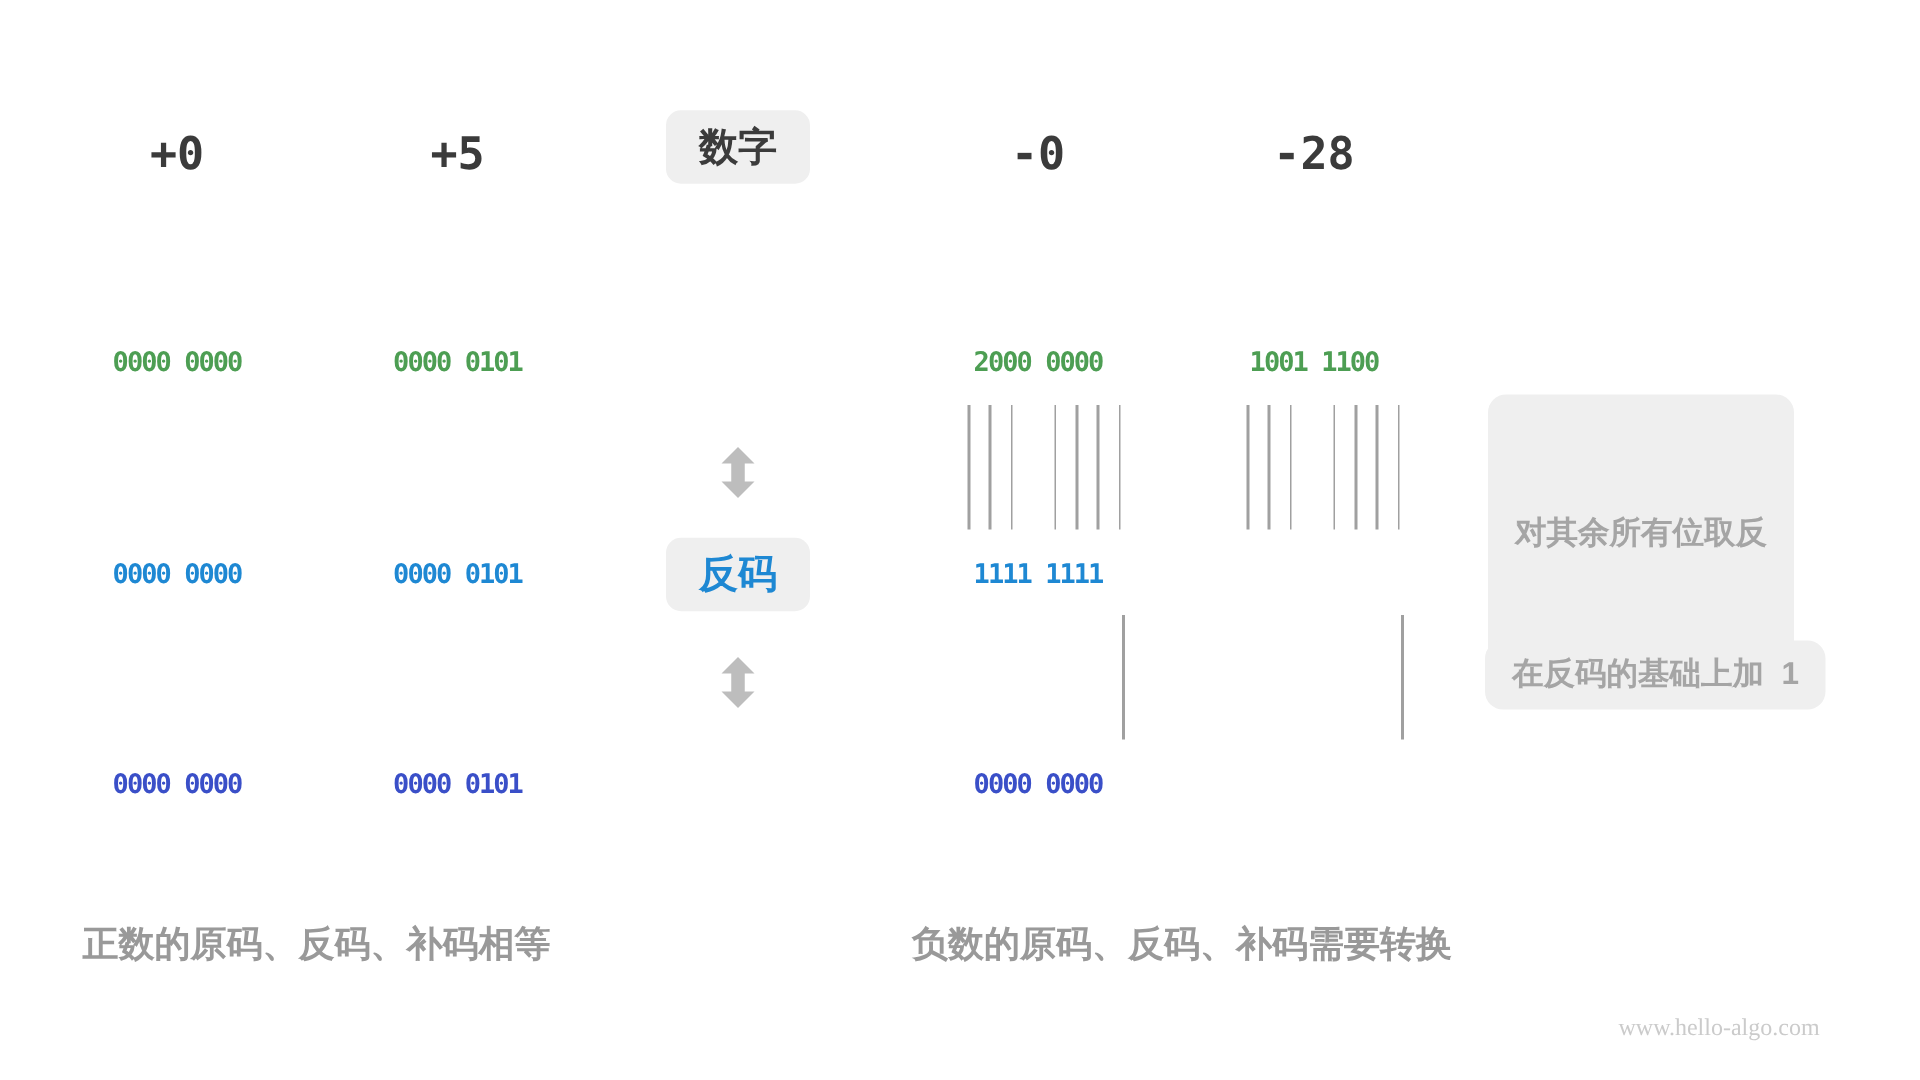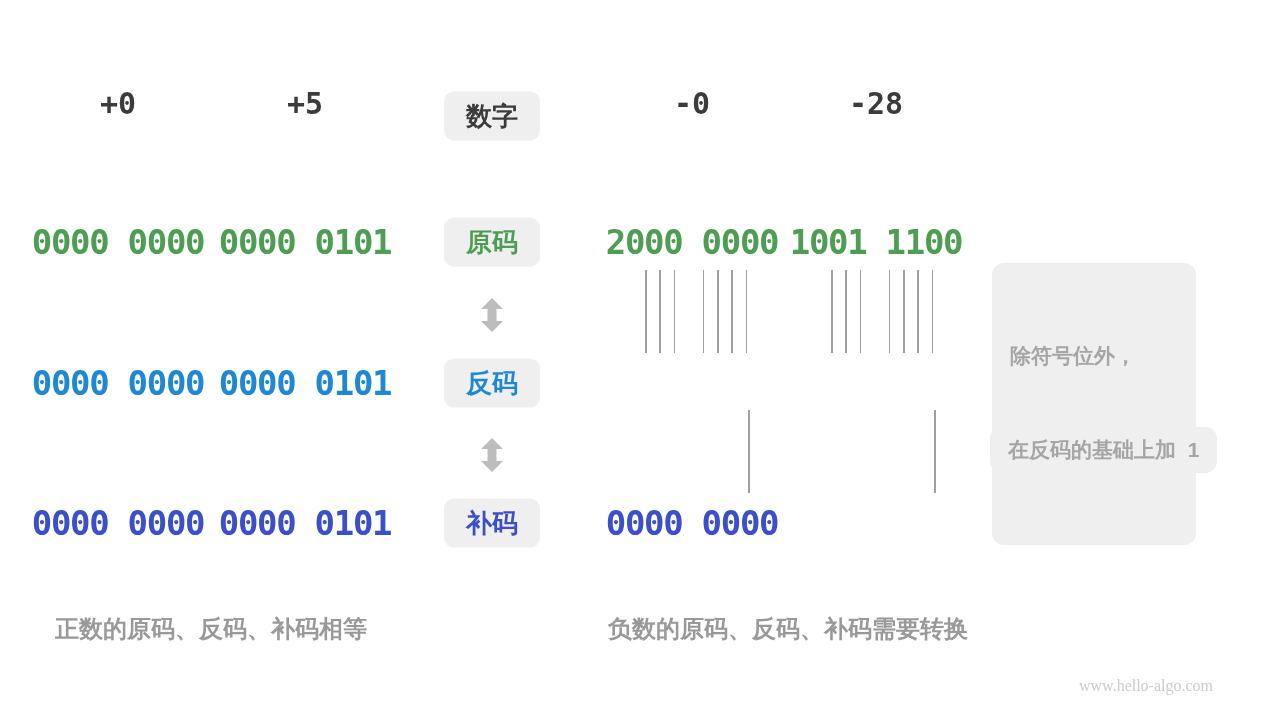--- a/index.html
+++ b/index.html
@@ -9,21 +9,21 @@
   }
   
   .ctr{position:absolute;transform:translate(-50%,-50%);white-space:nowrap;}
   
   .num-header{
     font-family:"DejaVu Sans Mono",monospace;font-weight:bold;font-size:30px;
     color:var(--dark);letter-spacing:0;
   }
   
   .bin{
-    font-family:"DejaVu Sans Mono",monospace;font-weight:600;font-size:34px;
+    font-family:"DejaVu Sans Mono",monospace;font-weight:600;font-size:18px;
     letter-spacing:-1.3px;
   }
   .green{color:var(--green);} .blue{color:var(--blue);} .indigo{color:var(--indigo);}
   
   .label-box{
     background:var(--box_bg);border-radius:10px;width:96px;height:49px;
     display:flex;align-items:center;justify-content:center;
     font-size:26px;font-weight:bold;
   }
   .label-box.dark{color:var(--dark);}
@@ -54,27 +54,26 @@
     color:var(--watermark);white-space:nowrap;
   }
 </style>
 </head>
 <body>
 
 <div class="canvas">
 
   <div class="ctr num-header" style="left:118px;top:103px">+0</div>
   <div class="ctr num-header" style="left:305px;top:103px">+5</div>
-  <div class="ctr label-box dark" style="left:492px;top:116px">数字</div>
+  <div class="ctr label-box dark" style="left:492px;top:98px">数字</div>
   <div class="ctr num-header" style="left:692px;top:103px">-0</div>
   <div class="ctr num-header" style="left:876px;top:103px">-28</div>
 
   <div class="ctr bin green" style="left:118px;top:242px">0000 0000</div>
   <div class="ctr bin green" style="left:305px;top:242px">0000 0101</div>
-  <div class="ctr label-box green" style="left:492px;top:242px">原码</div>
   <div class="ctr bin green" style="left:692px;top:242px">2000 0000</div>
   <div class="ctr bin green" style="left:876px;top:242px">1001 1100</div>
 
   <svg class="arrow-icon" style="left:492px;top:315px" width="26" height="34" viewBox="0 0 26 34">
     <path d="M13 0 L24 11 L17.5 11 L17.5 23 L24 23 L13 34 L2 23 L8.5 23 L8.5 11 L2 11 Z" fill="#BDBDBD"></path>
   </svg>
 
   <div class="tick-group" style="left:645px;top:270px">
     <span class="tick"></span>
       <span class="tick"></span>
@@ -90,35 +89,34 @@
       <span class="tick"></span>
       <span class="tick"></span>
       <span class="tick"></span>
       <span class="tick"></span>
       <span class="tick"></span>
   </div>
 
   <div class="ctr bin blue" style="left:118px;top:383px">0000 0000</div>
   <div class="ctr bin blue" style="left:305px;top:383px">0000 0101</div>
   <div class="ctr label-box blue" style="left:492px;top:383px">反码</div>
+  <div class="ctr bin blue" style="left:692px;top:383px">1111 1111</div>
 
   <svg class="arrow-icon" style="left:492px;top:455px" width="26" height="34" viewBox="0 0 26 34">
     <path d="M13 0 L24 11 L17.5 11 L17.5 23 L24 23 L13 34 L2 23 L8.5 23 L8.5 11 L2 11 Z" fill="#BDBDBD"></path>
   </svg>
 
   <div class="addline" style="left:748px;top:410px"></div>
   <div class="addline" style="left:934px;top:410px"></div>
 
   <div class="ctr bin indigo" style="left:118px;top:523px">0000 0000</div>
   <div class="ctr bin indigo" style="left:305px;top:523px">0000 0101</div>
-  <div class="ctr label-box indigo" style="left:492px;top:523px">补码</div>
   <div class="ctr bin indigo" style="left:692px;top:523px">0000 0000</div>
 
   <div class="note" style="left:992px;top:263px">
-    <div>除符号位外，</div>
     <div>对其余所有位取反</div>
   </div>
 
   <div class="note single" style="left:990px;top:427px">在反码的基础上加  1</div>
 
   <div class="caption" style="left:608px;top:613px">负数的原码、反码、补码需要转换</div>
   <div class="caption" style="left:55px;top:613px">正数的原码、反码、补码相等</div>
 
   <div class="watermark" style="left:1079px;top:677px">www.hello-algo.com</div>
 

